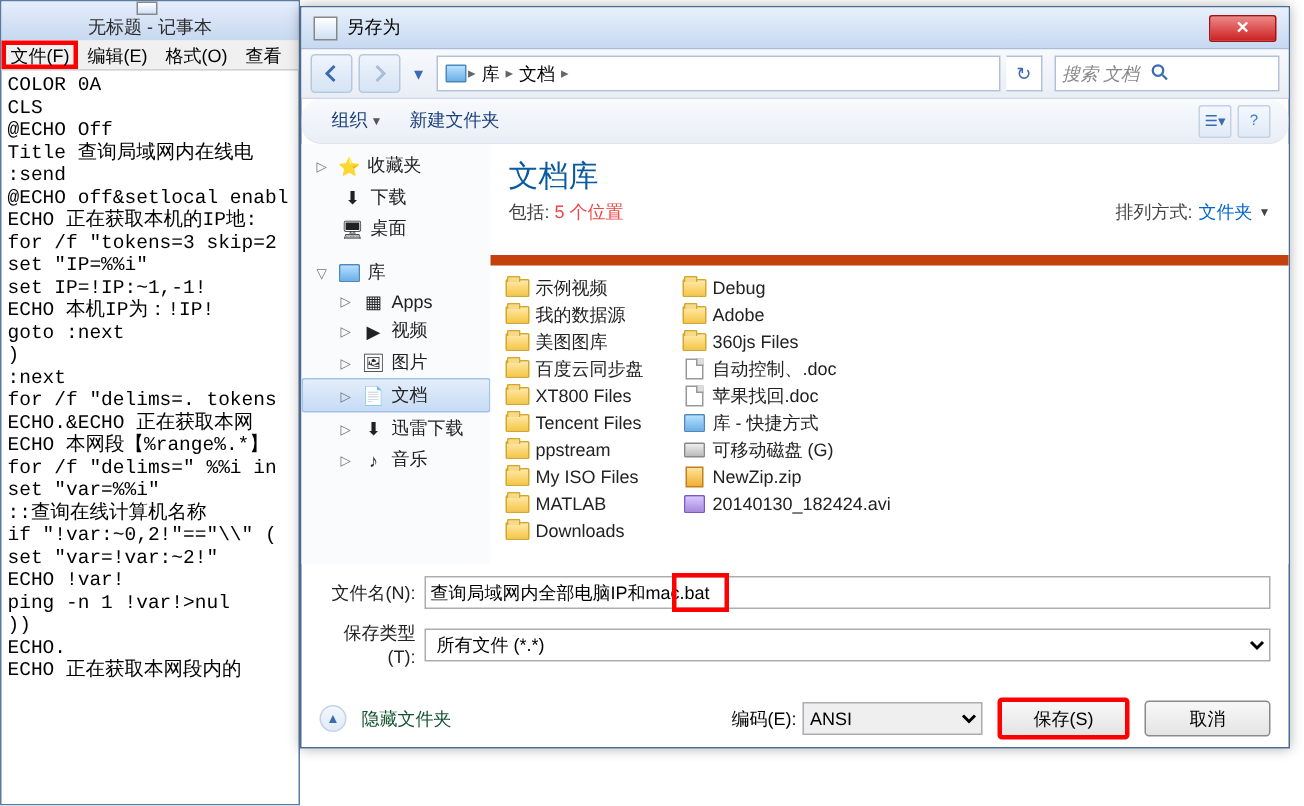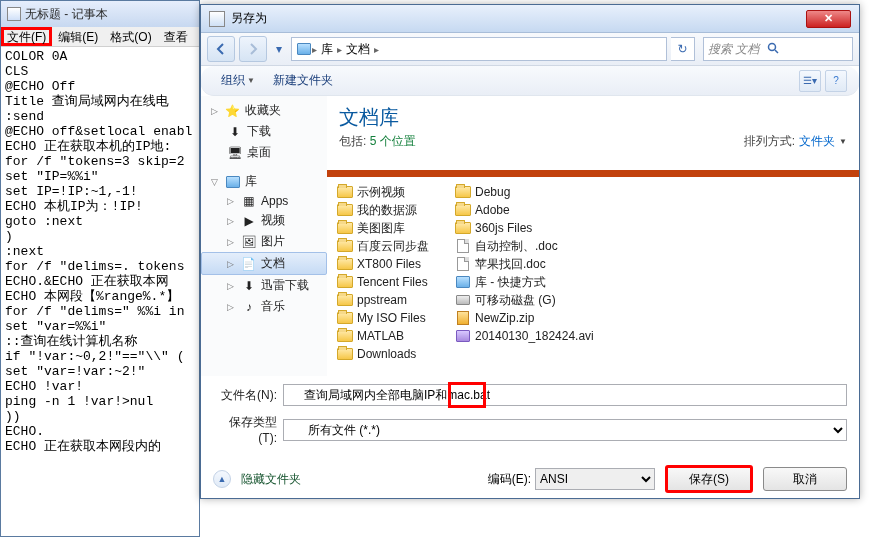--- a/index.html
+++ b/index.html
@@ -1,20 +1,20 @@
 <!DOCTYPE html>
 <html><head>
 <meta charset="utf-8">
 <style>
   * { box-sizing: border-box; margin: 0; padding: 0; }
   body { font-family: "Microsoft YaHei", "Segoe UI", sans-serif; font-size: 12px; background: #fff; width: 869px; height: 537px; position: relative; overflow: hidden; }
 
   
   .notepad { position: absolute; top: 0; left: 0; width: 200px; height: 537px; background: #fff; border: 1px solid #5a7aa0; }
-  .notepad-title { height: 26px; background: linear-gradient(#e6eefc, #c7d8f0); display: flex; align-items: center; padding: 0 6px; font-size: 12px; color: #2b2b2b; }
+  .notepad-title { height: 26px; background: linear-gradient(#e6eefc, #c7d8f0); display: flex; align-items: center; padding: 0 6px; font-size: 12px; color: #2b2b2b; flex-direction: column; }
   .notepad-title .icon { width: 14px; height: 14px; background: linear-gradient(#fff,#d0e0f8); border:1px solid #888; margin-right: 4px; }
   .notepad-menu { height: 20px; background: #f0f0f0; border-bottom: 1px solid #d0d0d0; display: flex; font-size: 12px; }
   .notepad-menu .mi { padding: 2px 6px; cursor: default; }
   .mi.highlight { border: 3px solid #ff0000; padding: 0 3px; line-height:14px; }
   .notepad-content { padding: 2px 4px; font-family: "NSimSun","SimSun","Courier New",monospace; font-size: 13px; line-height: 15px; white-space: pre; color: #000; overflow: hidden; }
 
   
   .saveas { position: absolute; top: 4px; left: 200px; width: 660px; height: 495px; background: #fff; border: 1px solid #4a6b93; box-shadow: 0 0 8px rgba(0,0,0,0.3); }
   .sa-title { height: 28px; background: linear-gradient(#e8f0fc, #c6d9f1); display: flex; align-items: center; padding: 0 8px; border-bottom: 1px solid #a8bdd8; }
   .sa-title .ticon { width: 16px; height: 16px; background: linear-gradient(#fff,#cfe0f5); border:1px solid #888; margin-right: 6px; }
@@ -46,21 +46,21 @@
   .tnode.sel{ background:linear-gradient(#e4eefb,#c6dbf5); border:1px solid #a3c0e8; border-radius:2px; padding-left:25px;}
   .tnode .ticon2{width:16px;height:14px; display:inline-flex; align-items:center; justify-content:center;}
   .tnode .chev{width:10px; color:#777; font-size:9px;}
   .tree-sep{height:8px;}
 
   .main { flex:1; background:#fff; display:flex; flex-direction:column; }
   .main-header { padding: 8px 12px 20px; border-bottom:7px solid #c2410c; display:flex; align-items:flex-end;justify-content:flex-end; }
   .main-header .hleft{flex:1;}
   .main-header h2{ font-size:20px; font-weight:400; color:#0a5aa0; }
   .main-header .sub{ font-size:12px; color:#444; margin-top:2px;}
-  .main-header .sub a{ color:#15803d; text-decoration:none;}
+  .main-header .sub a{ color:#ef4444; text-decoration:none;}
   .sort { font-size:12px; color:#444; display:flex; align-items:center; gap:4px;margin-left:32px;}
   .sort a{color:#0066cc; text-decoration:none;}
   .sort .drop{font-size:8px;}
 
   .files { flex:1; padding:6px 8px; display:flex; flex-wrap:wrap; flex-direction:column; align-content:flex-start; overflow:hidden; }
   .fitem { width:118px; height:18px; display:flex; align-items:center; gap:4px; padding:1px 2px; font-size:12px; color:#222; cursor:default; }
   .fitem.wide{width:200px;}
   .ficon{ width:16px; height:14px; display:inline-flex; align-items:center; justify-content:center;}
   .folder-ico{ width:16px;height:12px; background:linear-gradient(#ffe9a8,#f6c748); border:1px solid #d4a82a; border-radius:1px; position:relative;}
   .folder-ico:before{content:""; position:absolute; top:-3px; left:0; width:7px;height:3px; background:#f6d98a; border:1px solid #d4a82a; border-bottom:none; border-radius:1px 1px 0 0;}
@@ -68,21 +68,21 @@
   .file-ico:before{content:"";position:absolute;top:-1px;right:-1px;width:4px;height:4px;background:#ddd;border-left:1px solid #999;border-bottom:1px solid #999;}
   .zip-ico{width:12px;height:14px;background:linear-gradient(#ffe29a,#f0b030);border:1px solid #c08020;}
   .hd-ico{width:14px;height:10px;background:linear-gradient(#eee,#bbb);border:1px solid #888;border-radius:1px;}
   .lib-ico{width:14px;height:12px;background:linear-gradient(#b8e0ff,#6ab0e8);border:1px solid #4a88c0;border-radius:1px;}
   .vid-ico{width:14px;height:12px;background:linear-gradient(#d8c8ff,#a88ae0);border:1px solid #7a5ac0;border-radius:1px;}
 
   .sa-bottom { padding: 8px 12px 6px; }
   .frow { display:flex; align-items:center; margin-bottom:8px; }
   .frow label{ width:70px; text-align:right; padding-right:6px; color:#222;}
   .frow .inputwrap{ flex:1; position:relative; }
-  .frow input, .frow select { width:100%; height:22px; border:1px solid #abadb3; padding:2px 20px; font-size:12px; font-family:inherit; background:#fff;}
+  .frow input, .frow select { width:100%; height:22px; border:1px solid #abadb3; padding:2px 3px; font-size:12px; font-family:inherit; background:#fff;}
   .ext-highlight{ position:absolute; top:-2px; left:165px; width:38px; height:26px; border:3px solid #ff0000; pointer-events:none;}
 
   .sa-footer { display:flex; align-items:center; padding: 6px 12px 10px; gap:10px;}
   .sa-footer .chev-up{ width:18px;height:18px; background:linear-gradient(#f4f8fe,#e0eaf6); border:1px solid #c3d2e6; border-radius:9px; display:flex;align-items:center;justify-content:center; font-size:9px; color:#3a6ab0;}
   .sa-footer .hide{ color:#14532d; cursor:default;}
   .sa-footer .spacer{flex:1;}
   .enc{display:flex;align-items:center; gap:4px;}
   .enc select{width:120px; height:22px; border:1px solid #abadb3; font-size:12px;}
   .btn { width:84px; height:24px; background:linear-gradient(#f8f8f8,#e4e4e4); border:1px solid #8a8a8a; border-radius:3px; font-size:12px; cursor:default;}
   .btn.save{ border:3px solid #ff0000; width:88px; height:28px;}

